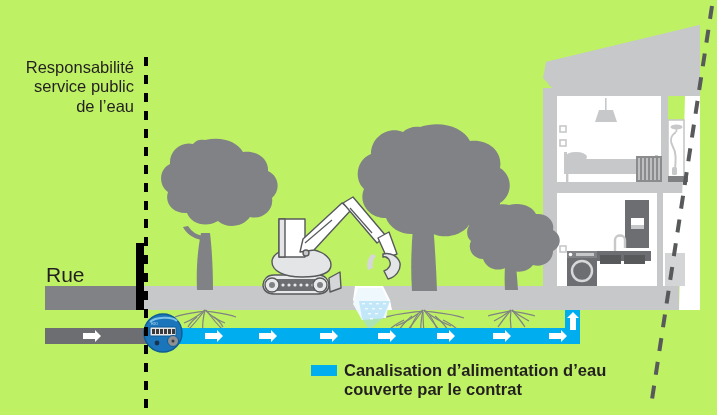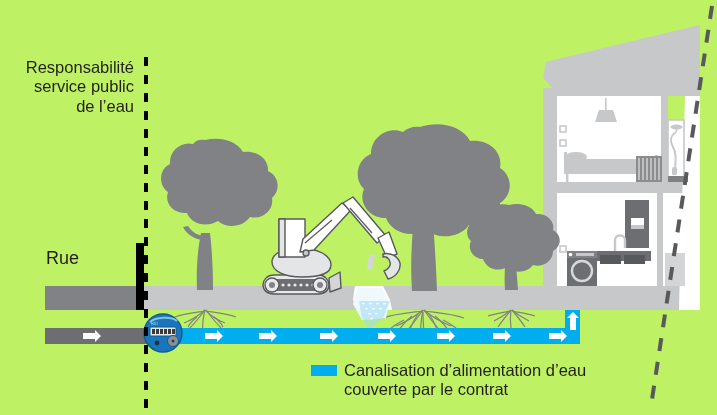--- a/index.html
+++ b/index.html
@@ -33,32 +33,33 @@
   }
   #resp-label {
     left: 0px;
     top: 58px;
     width: 134px;
     text-align: right;
     font-size: 16.5px;
   }
   #rue-label {
     left: 46px;
-    top: 248px;
-    font-size: 18px;
+    top: 263px;
+    font-size: 21px;
   }
   #compteur-label {
     left: 162px;
     top: 362px;
     font-size: 16.5px;
   }
   #legend-label {
     left: 344px;
     top: 361px;
     font-size: 16.5px;
+    font-weight: bold;
   }
 </style>
 </head>
 <body>
 
 <div id="stage">
 
   <svg id="scene" viewBox="0 0 717 415" xmlns="http://www.w3.org/2000/svg">
 
     <g>

